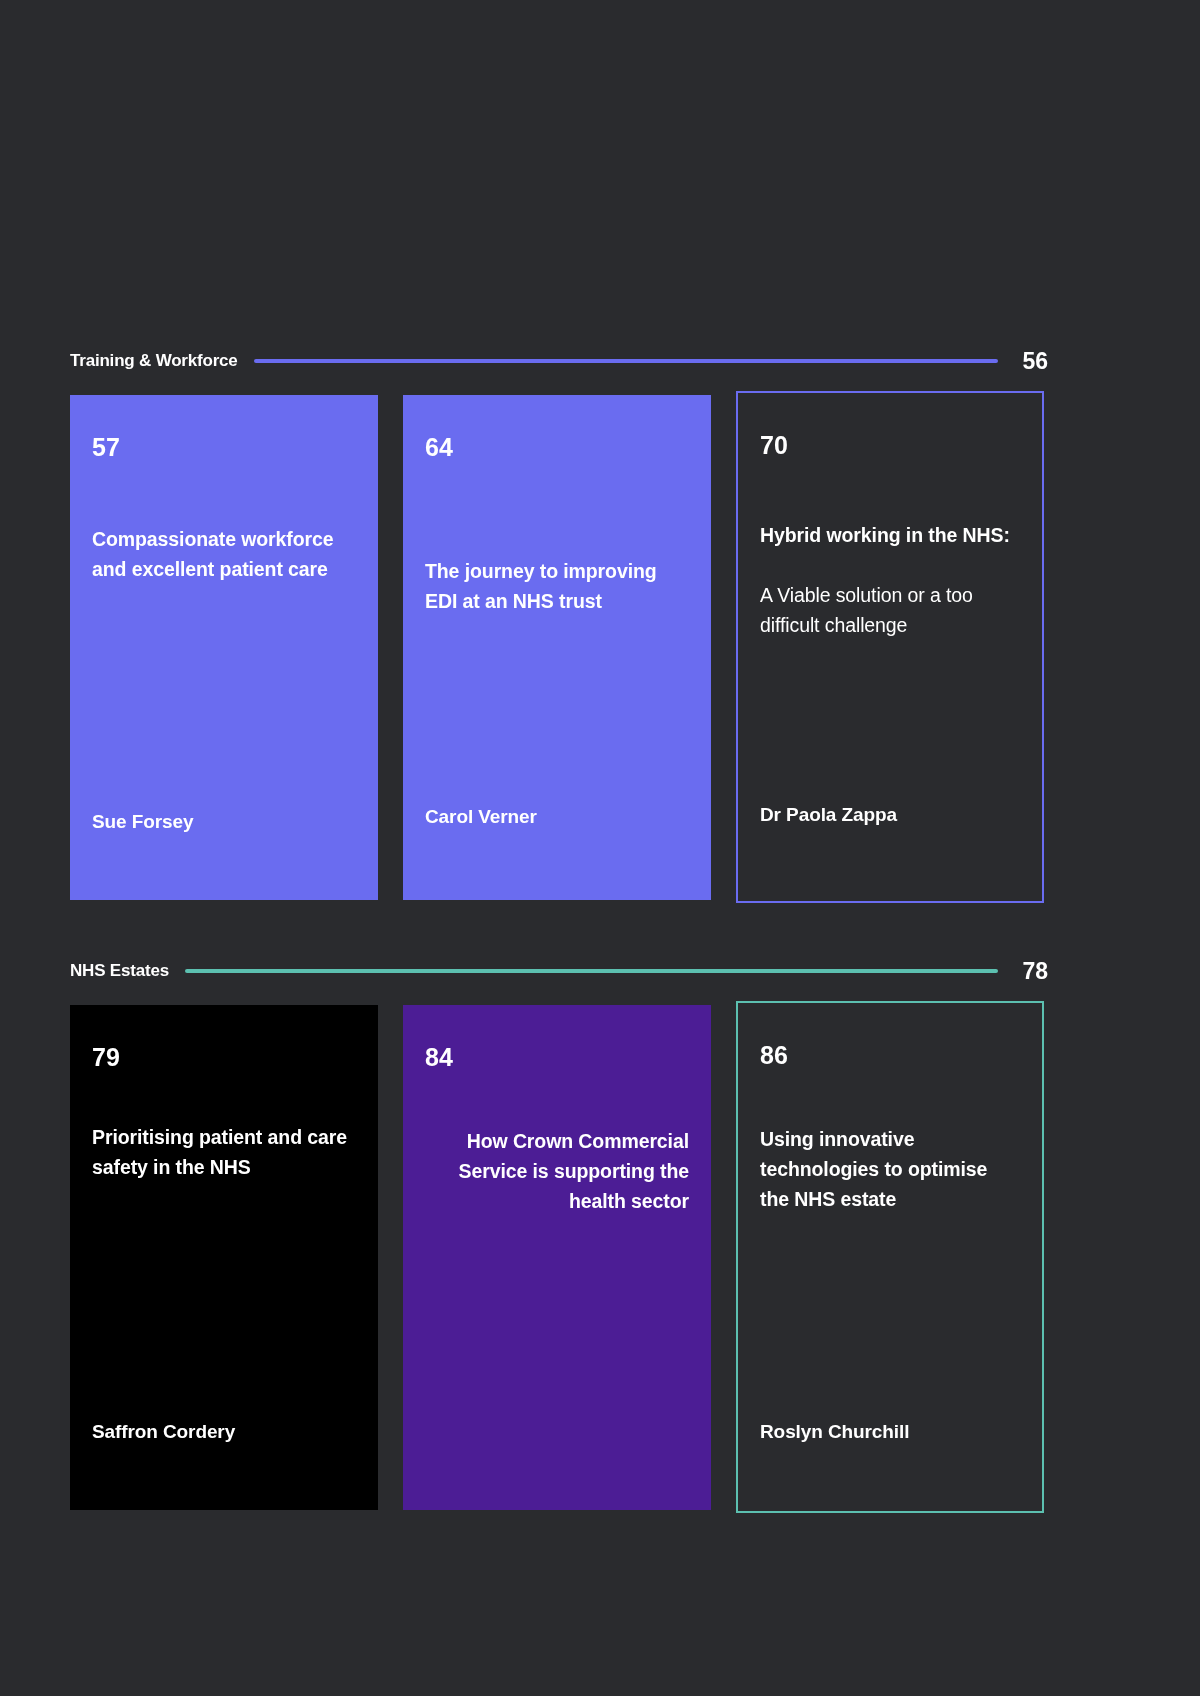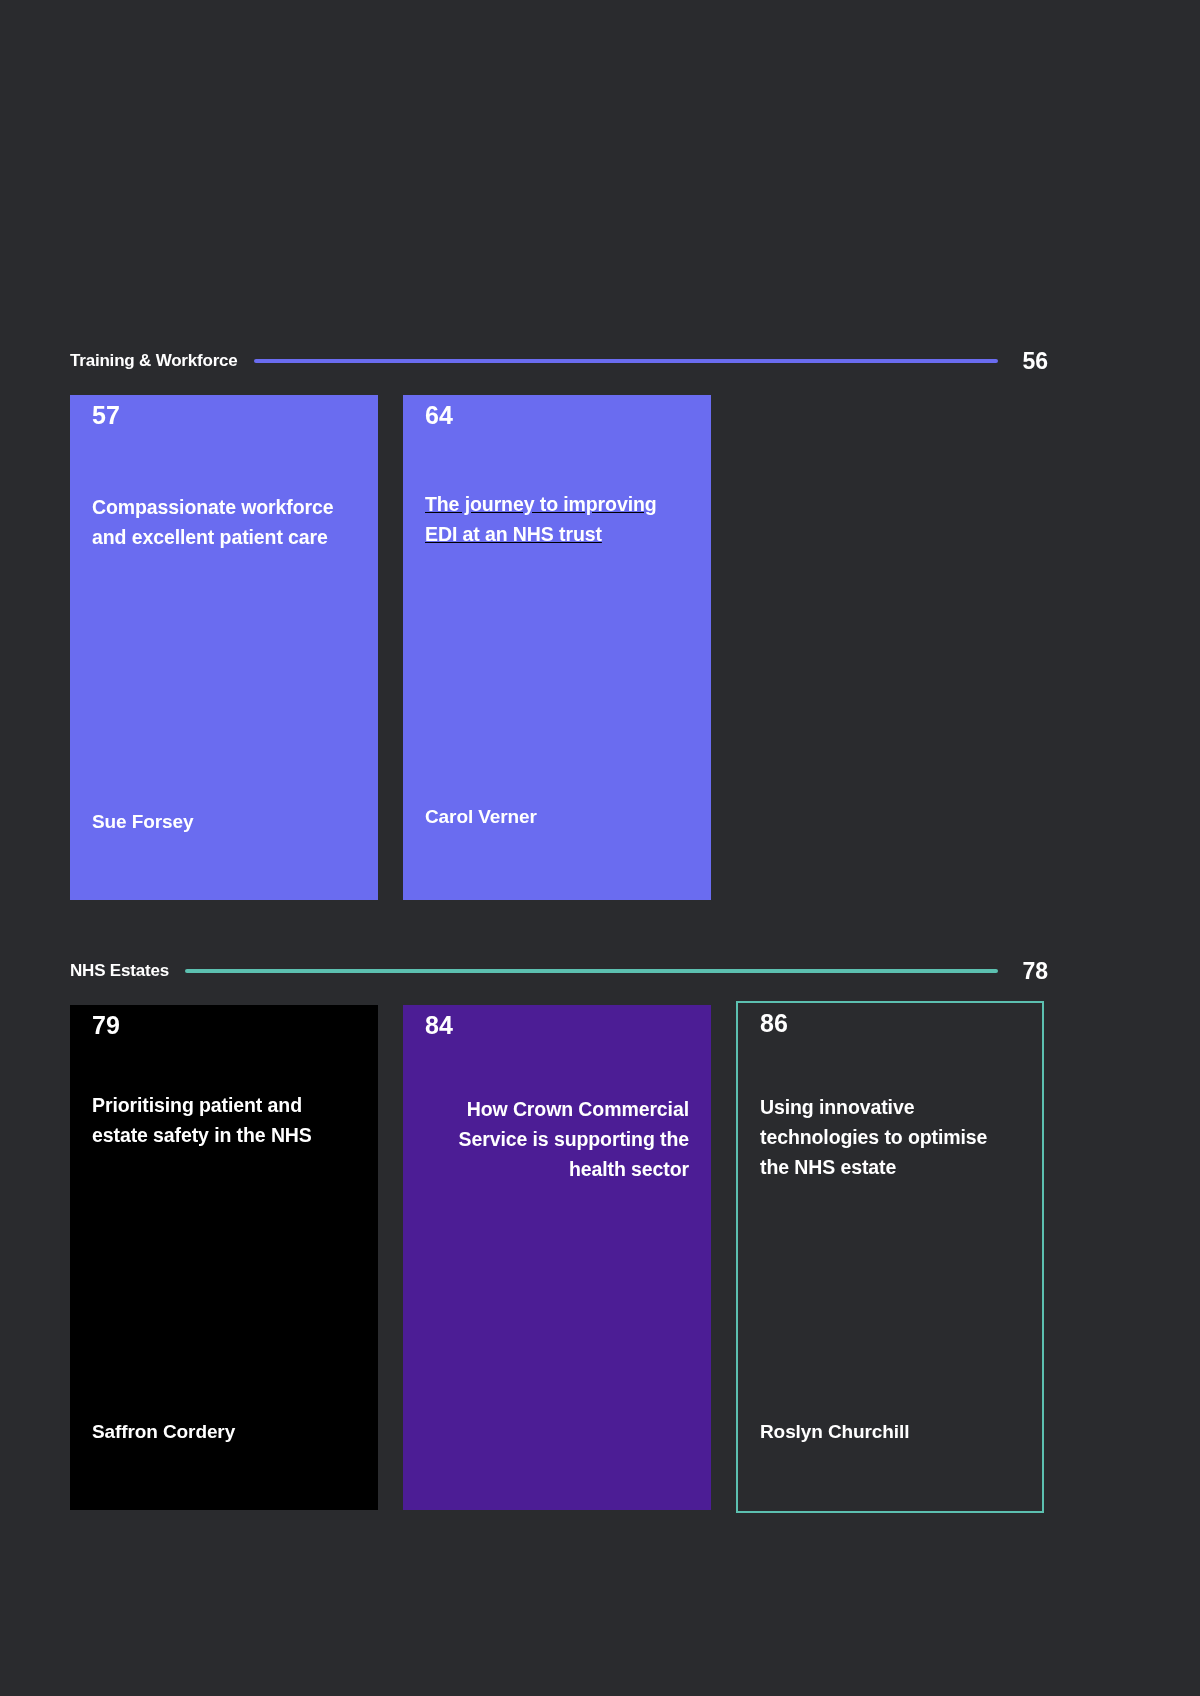--- a/index.html
+++ b/index.html
@@ -65,21 +65,21 @@
     gap: 25px;
     align-items: flex-start;
   }
 
   .card {
     box-sizing: border-box;
     width: 308px;
     flex: 0 0 308px;
     display: flex;
     flex-direction: column;
-    padding: 8px 22px 22px 22px;
+    padding: 40px 22px 22px 22px;
     position: relative;
   }
 
   .card.filled {
     min-height: 505px;
   }
   .card.outline {
     min-height: 512px;
     background: transparent;
     border-width: 2px;
@@ -127,21 +127,21 @@
     letter-spacing: -0.1px;
     margin: 0;
     white-space: pre-line;
   }
   .card-author.light {
     font-weight: normal;
   }
 
   
   #card-57 .card-body { margin-top: 64px; }
-  #card-64 .card-body { margin-top: 61px; text-decoration: underline; }
+  #card-64 .card-body { margin-top: 96px; }
   #card-70 .card-body { margin-top: 62px; }
   #card-79 .card-body { margin-top: 52px; }
   #card-84 .card-body { margin-top: 56px; text-align: right; }
   #card-86 .card-body { margin-top: 56px; }
 
   #card-57 .card-author { margin-bottom: 42px; }
   #card-64 .card-author { margin-bottom: 47px; margin-top: 20px; }
   #card-70 .card-author { margin-bottom: 50px; }
   #card-79 .card-author { margin-bottom: 42px; }
   #card-84 .card-author { margin-bottom: 27px; }
@@ -171,38 +171,46 @@
       </div>
 
       <div class="card filled" id="card-64" style="background: rgb(106, 108, 240); border: none;">
         <div class="card-number">64</div>
         <div class="card-body">
           <p class="card-title">The journey to improving EDI at an NHS trust</p>
         </div>
         <p class="card-author">Carol Verner</p>
       </div>
 
+      <div class="card outline" id="card-70" style="border-color: rgb(106, 108, 240); background: transparent;">
+        <div class="card-number">70</div>
+        <div class="card-body">
+          <p class="card-title">Hybrid working in the NHS:</p>
+          <p class="card-subtitle">A Viable solution or a too difficult challenge</p>
+        </div>
+        <p class="card-author">Dr Paola Zappa</p>
+      </div>
 
     </div>
   </div>
 
   <div class="section" id="section-estates">
 
     <div class="section-header">
       <div class="section-title">NHS Estates</div>
       <div class="section-rule" style="background: rgb(92, 192, 176);"></div>
       <div class="section-page">78</div>
     </div>
 
     <div class="card-row">
 
       <div class="card filled" id="card-79" style="background: #000000; border: none;">
         <div class="card-number">79</div>
         <div class="card-body">
-          <p class="card-title">Prioritising patient and estate safety in the NHS</p>
+          <p class="card-title">Prioritising patient and care safety in the NHS</p>
         </div>
         <p class="card-author">Saffron Cordery</p>
       </div>
 
       <div class="card filled" id="card-84" style="background: #4c1d95; border: none;">
         <div class="card-number">84</div>
         <div class="card-body">
           <p class="card-title">How Crown Commercial Service is supporting the health sector</p>
         </div>
       </div>

